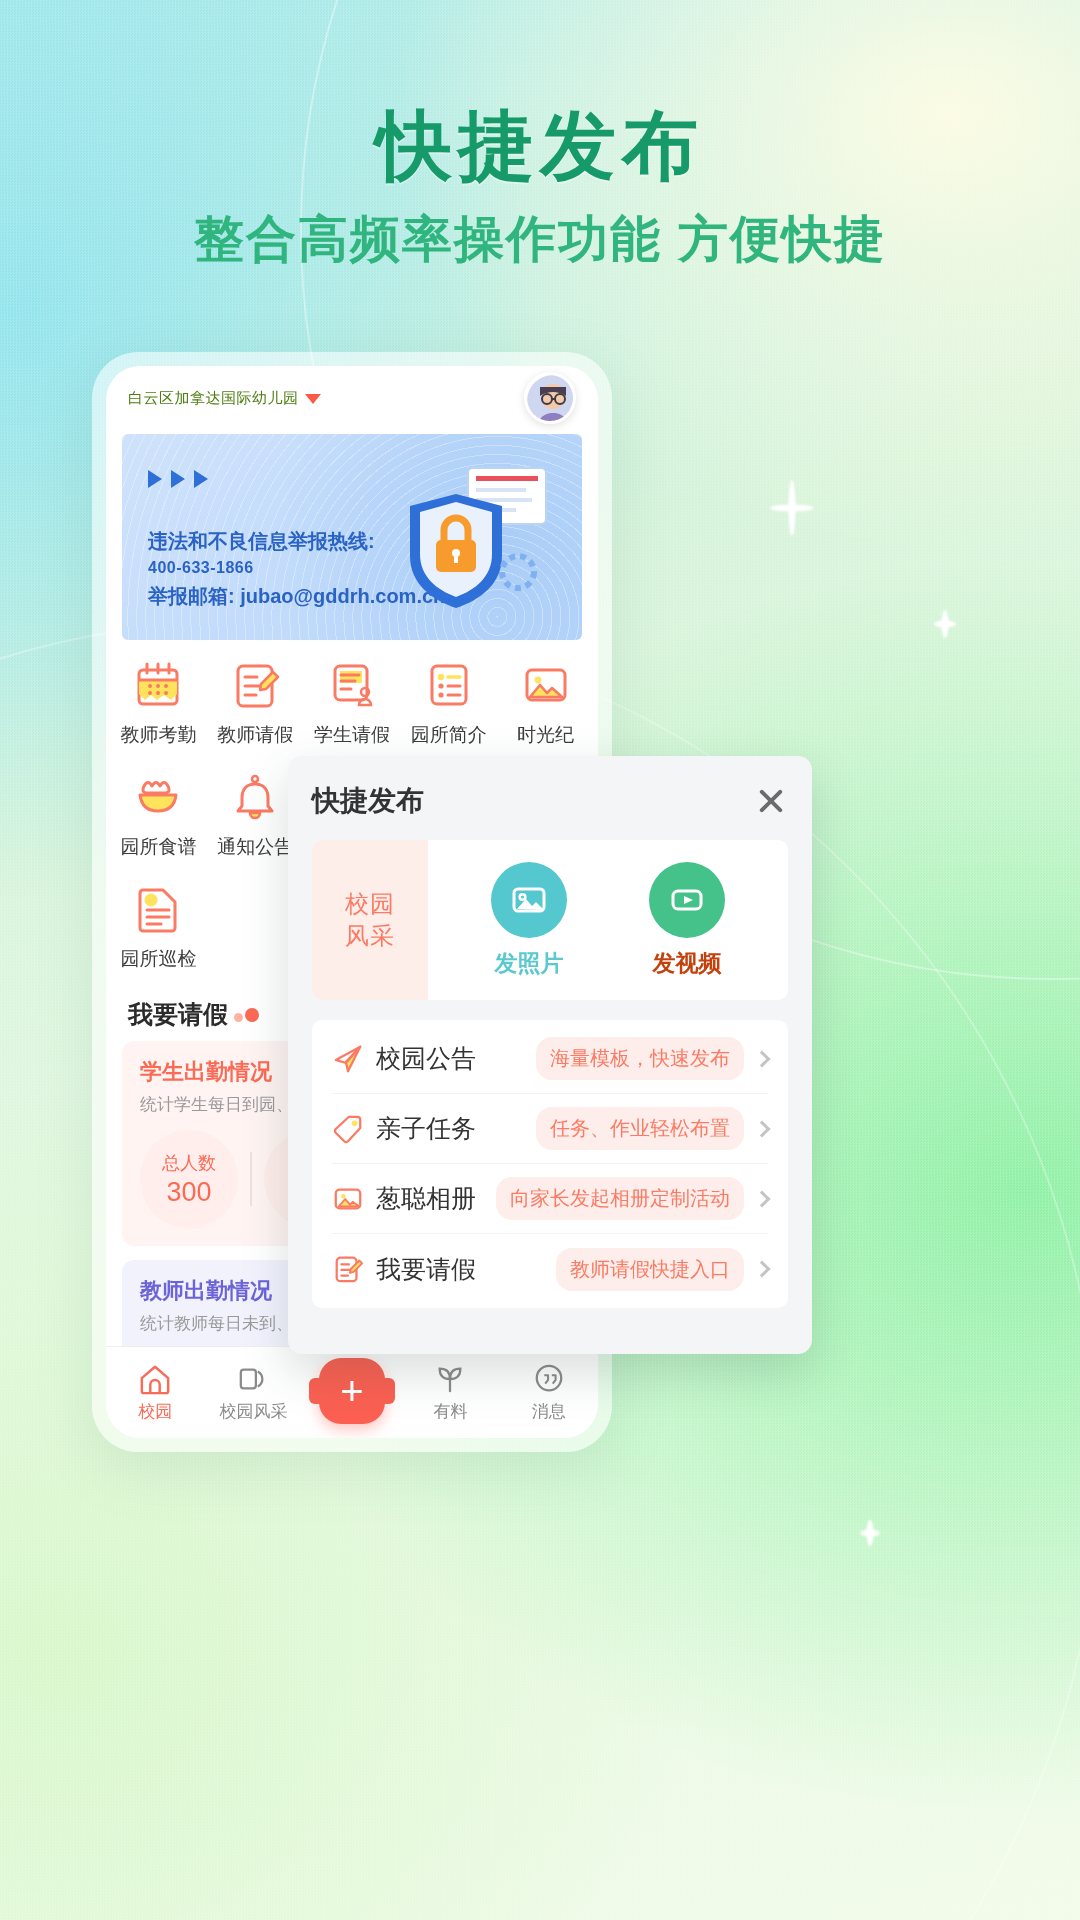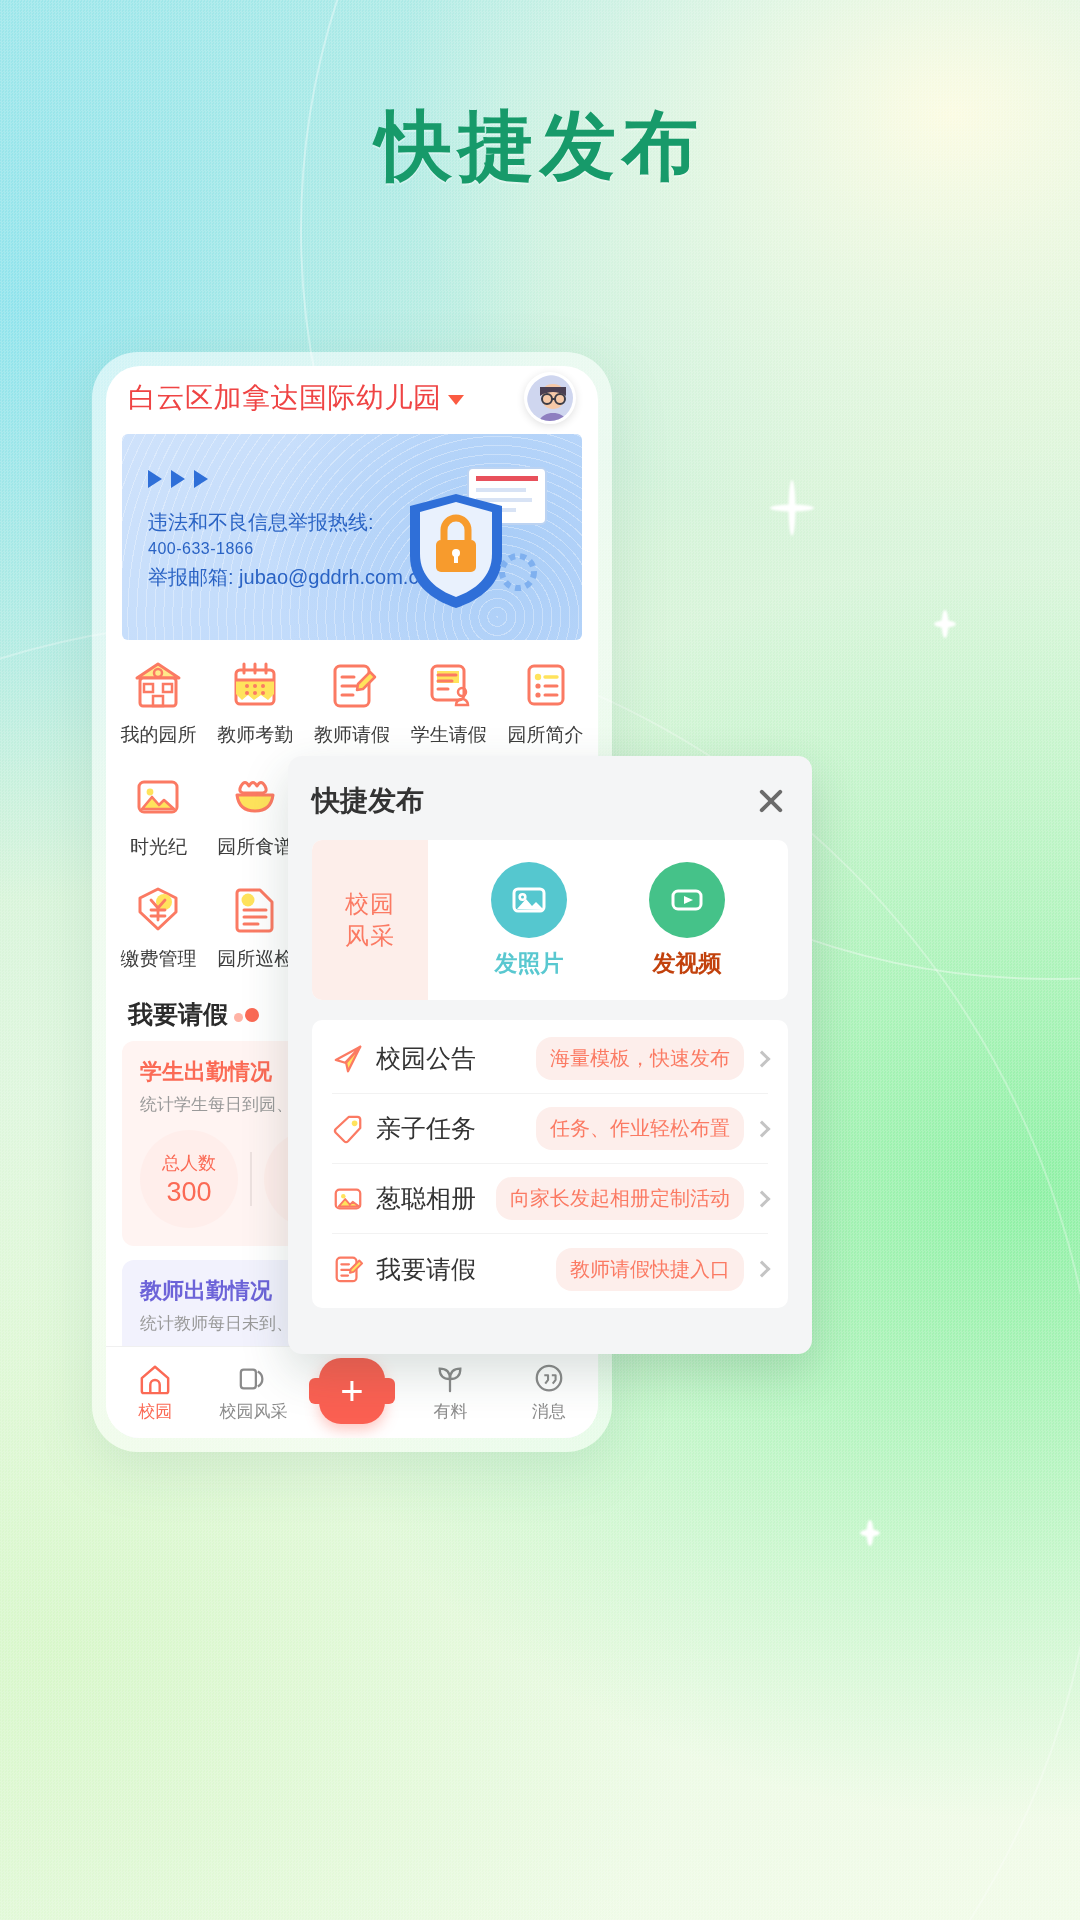--- a/index.html
+++ b/index.html
@@ -85,21 +85,21 @@
     overflow: hidden;
   }
 
   
   .ph-header {
     height: 64px;
     display: flex; align-items: center;
     padding: 0 22px;
   }
   .ph-title {
-    font-size: 28px; color: #ef4444; letter-spacing: .5px;
+    font-size: 15px; color: #4d7c0f; letter-spacing: .5px;
   }
   .caret {
     display:inline-block; width:0; height:0; margin-left:6px;
     border-left: 8px solid transparent;
     border-right: 8px solid transparent;
     border-top: 10px solid #fb5b42;
     vertical-align: middle;
   }
   .avatar {
     margin-left: auto;
@@ -133,23 +133,23 @@
     position: absolute; left: 26px; top: 36px;
     display: flex; gap: 9px;
   }
   .banner .arrows span {
     width: 0; height: 0;
     border-top: 9px solid transparent;
     border-bottom: 9px solid transparent;
     border-left: 14px solid #2f6fd8;
   }
   .banner .btxt {
-    position: absolute; left: 26px; top: 73px;
+    position: absolute; left: 26px; top: 92px;
     color: #2a63c4;
-    font-weight: 400;
+    font-weight: 700;
     line-height: 1.52;
   }
   .banner .btxt .l1 { font-size: 20px; }
   .banner .btxt .l2 { font-size: 16px; letter-spacing: .5px; }
   .banner .btxt .l3 { font-size: 20px; }
 
   .shield {
     position: absolute; right: 26px; top: 26px;
     width: 150px; height: 150px;
   }
@@ -327,20 +327,21 @@
     <i class="v"></i>
     <i class="h"></i>
   </div>
 <div class="sparkle" style="left:860px; top:1520px; width:20px; height:26px;">
     <i class="v"></i>
     <i class="h"></i>
   </div>
 
 <div id="headline">
   <div class="h1">快捷发布</div>
+  <div class="h2">整合高频率操作功能 方便快捷</div>
 </div>
 
 <div id="phone">
   <div id="screen">
 
     <div class="ph-header">
       <div class="ph-title">
         <span>白云区加拿达国际幼儿园</span><span class="caret"></span>
       </div>
       <div class="avatar">
@@ -379,33 +380,20 @@
         <rect x="30" y="80" width="40" height="32" rx="5" fill="#f79b2d"></rect>
         <path d="M38 80 V70 a12 12 0 0 1 24 0 v10" fill="none" stroke="#f79b2d" stroke-width="7"></path>
         <circle cx="50" cy="93" r="4" fill="#fff"></circle>
         <rect x="48" y="93" width="4" height="10" fill="#fff"></rect>
         <circle cx="112" cy="112" r="16" fill="none" stroke="#7fb0ef" stroke-width="6" stroke-dasharray="6 5"></circle>
       </svg>
     </div>
 
     <div class="grid">
 
-      <div class="cell">
-        <div class="ic">
-          <svg viewBox="0 0 54 54" width="54" height="54">
-            <path d="M27 6 L48 20 H6 Z" fill="#ffe98a" stroke="#fb7a63" stroke-width="3" stroke-linejoin="round"></path>
-            <rect x="9" y="20" width="36" height="28" rx="3" fill="#fff" stroke="#fb7a63" stroke-width="3"></rect>
-            <circle cx="27" cy="15" r="4" fill="none" stroke="#fb7a63" stroke-width="2.5"></circle>
-            <rect x="13" y="26" width="9" height="8" fill="none" stroke="#fb7a63" stroke-width="2.5"></rect>
-            <rect x="32" y="26" width="9" height="8" fill="none" stroke="#fb7a63" stroke-width="2.5"></rect>
-            <rect x="22" y="38" width="10" height="10" fill="none" stroke="#fb7a63" stroke-width="2.5"></rect>
-          </svg>
-        </div>
-        <div class="lb">我的园所</div>
-      </div>
 
       <div class="cell">
         <div class="ic">
           <svg viewBox="0 0 54 54" width="54" height="54">
             <rect x="8" y="12" width="38" height="34" rx="4" fill="#fff" stroke="#fb7a63" stroke-width="3"></rect>
             <path d="M8 22 h38 v14 l-6 6 -7-5 -7 5 -6-5 -6 5 -6-6z" fill="#ffe35c"></path>
             <path d="M8 22 h38" stroke="#fb7a63" stroke-width="3"></path>
             <path d="M16 6 v9 M27 6 v9 M38 6 v9" stroke="#fb7a63" stroke-width="3" stroke-linecap="round"></path>
             <circle cx="19" cy="28" r="2" fill="#fb7a63"></circle>
               <circle cx="27" cy="28" r="2" fill="#fb7a63"></circle>

